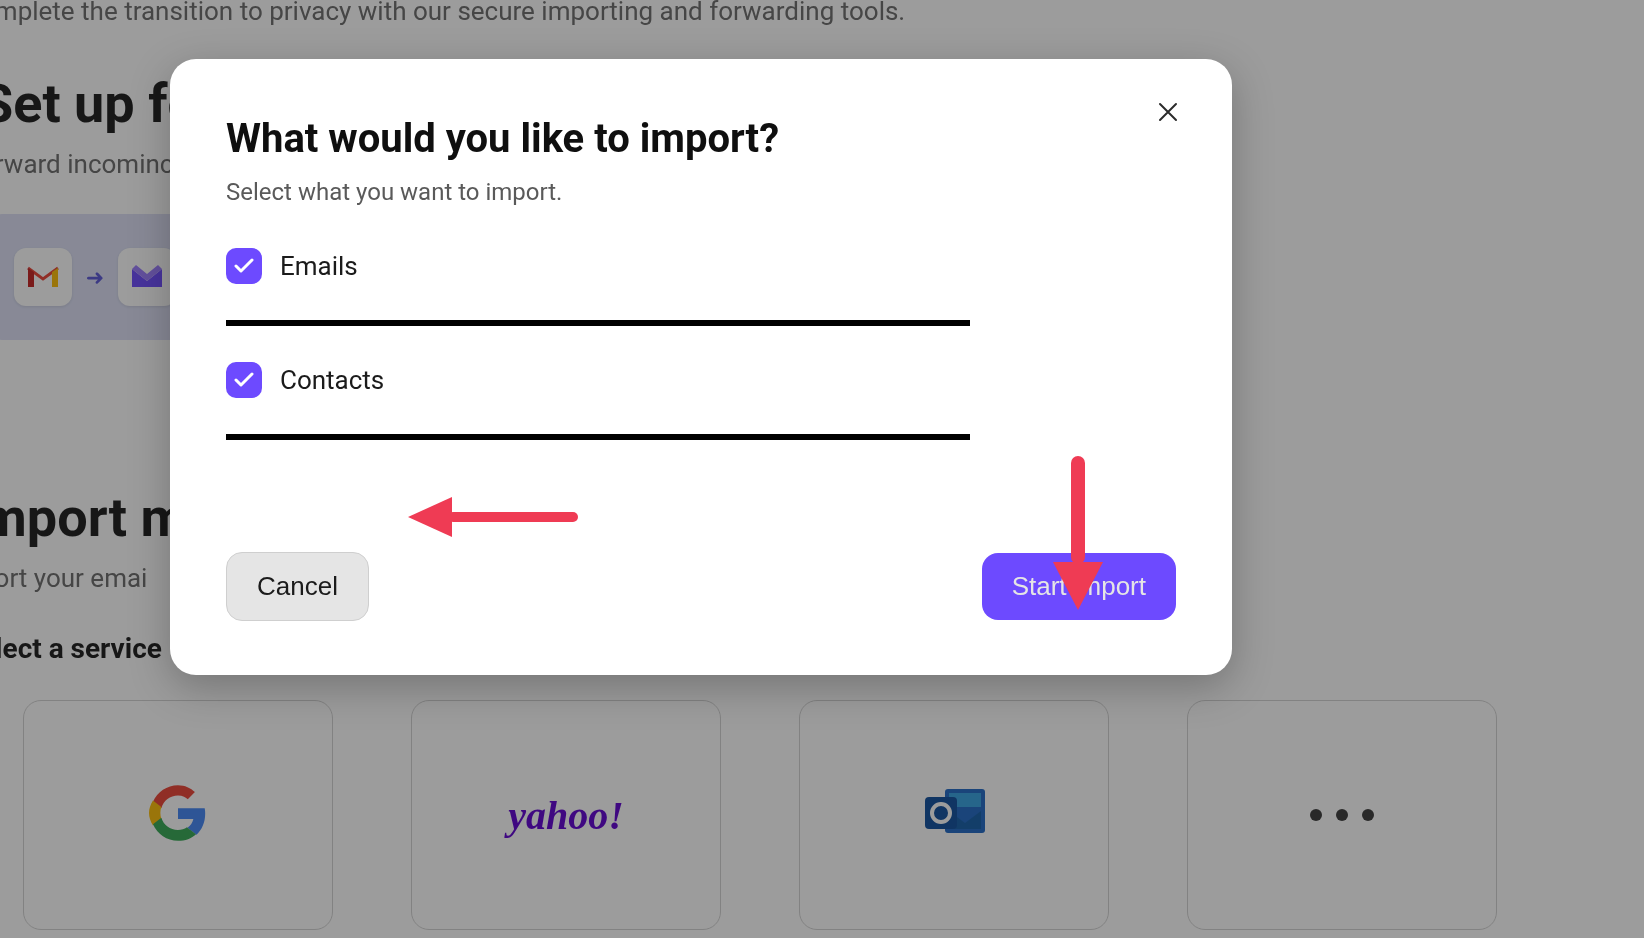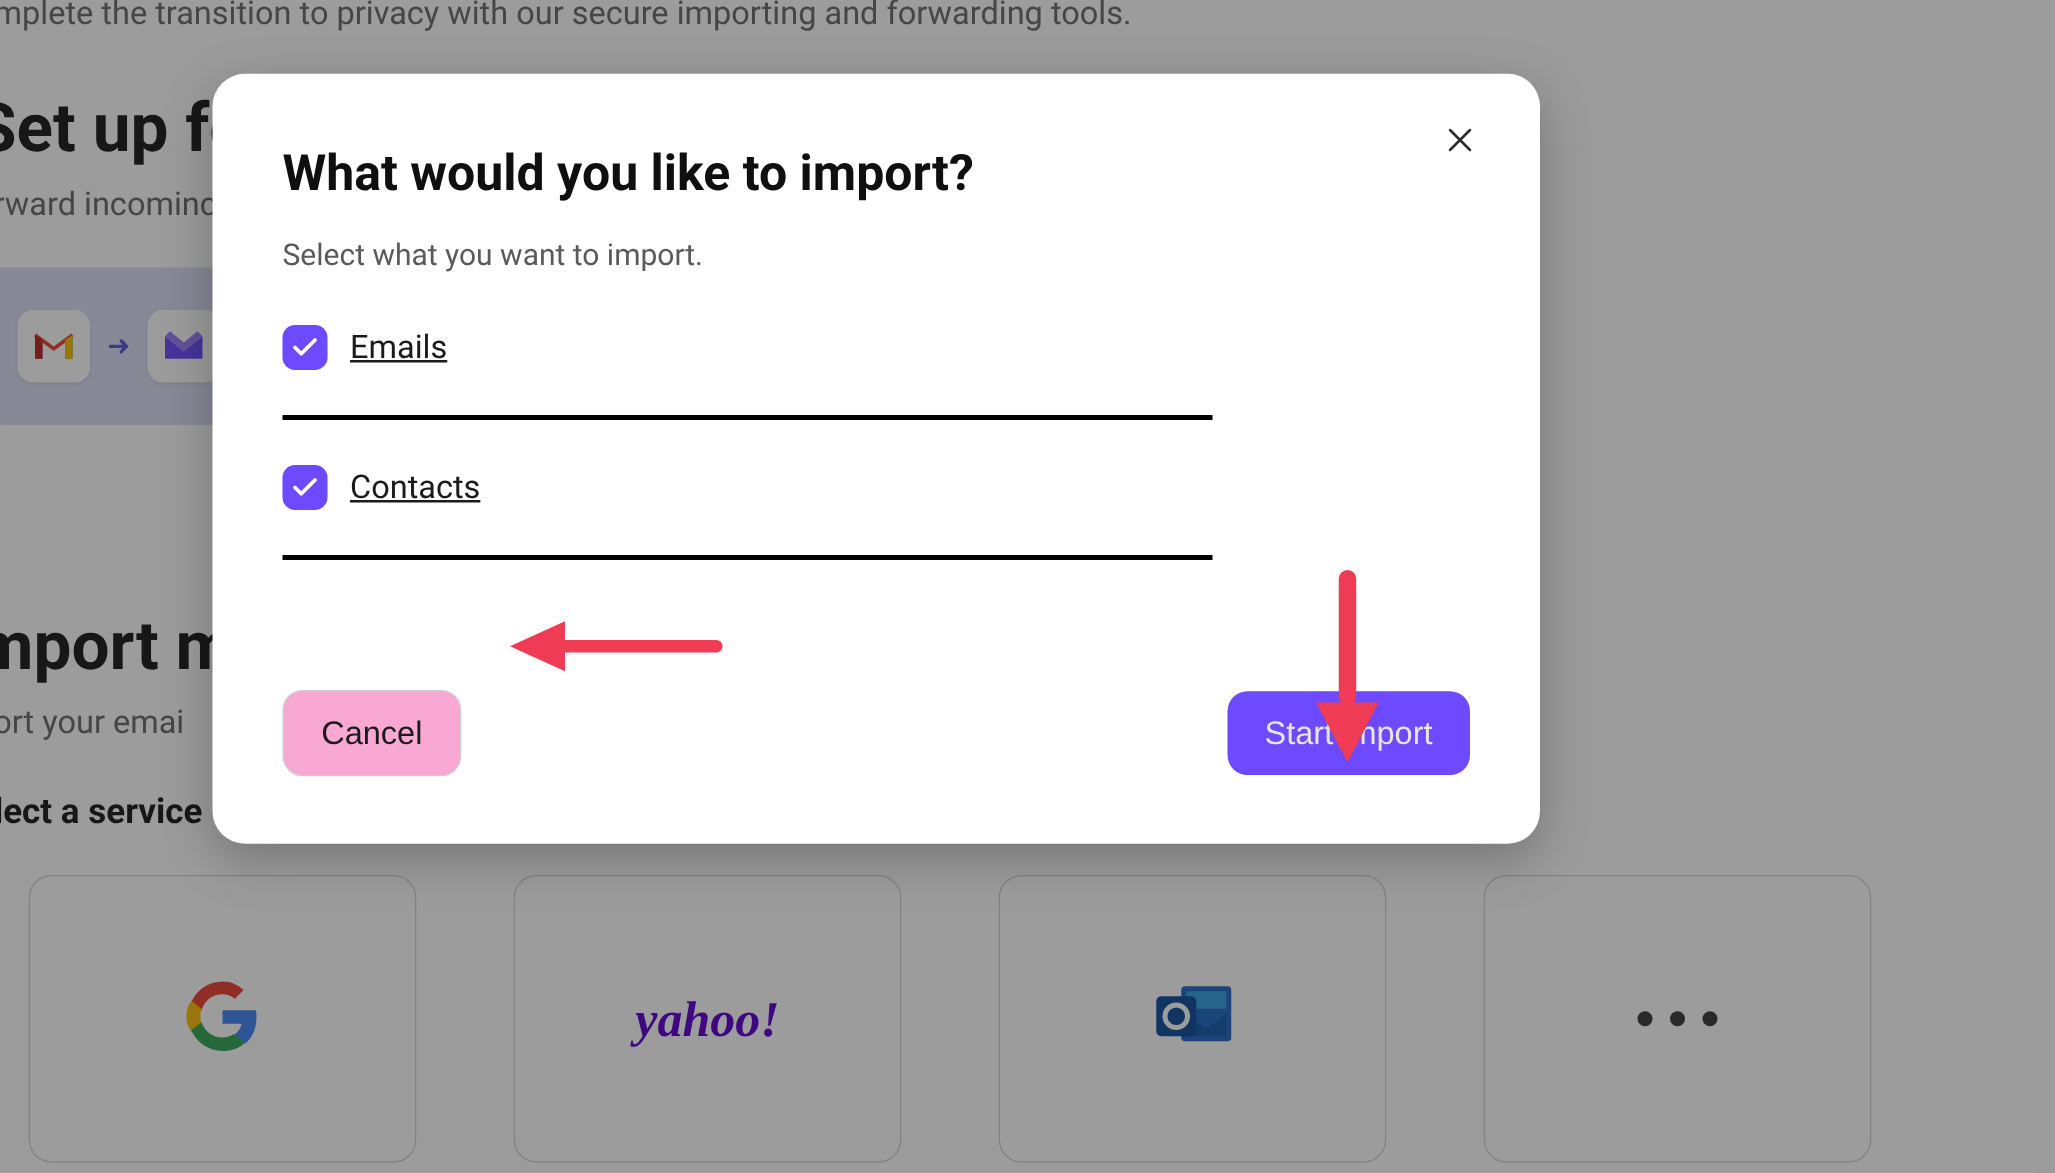--- a/index.html
+++ b/index.html
@@ -78,42 +78,41 @@
       box-shadow: 0 12px 40px rgba(0,0,0,.25);
       padding: 56px;
     }
     .modal-close {
       position: absolute; top: 34px; right: 44px;
       width: 40px; height: 40px;
       display: flex; align-items: center; justify-content: center;
       cursor: pointer; color:#2b2b2b; border:none; background:transparent;
     }
     .modal h1 { font-size: 40px; font-weight: 700; color:#0f0f0f; }
-    .modal .subtitle { margin-top: 28px; font-size: 24px; color:#5a5a5a; }
+    .modal .subtitle { margin-top: 16px; font-size: 24px; color:#5a5a5a; }
     .option-list { margin-top: 34px; width: 744px; }
     .option {
       display: flex; align-items: center; gap: 18px;
       padding: 36px 0;
-      border-bottom: 4px solid #000000;
+      border-bottom: 6px solid #000000;
       cursor: pointer;
-      text-decoration: underline;
     }
     .option:first-child { padding-top: 8px; }
     .chk {
       width: 36px; height: 36px; border-radius: 10px;
       background: #6d4aff; display:flex; align-items:center; justify-content:center;
     }
     .opt-label { font-size: 26px; color:#1b1b1b; }
 
     .modal-footer {
       position: absolute; left: 56px; right: 56px; bottom: 54px;
       display: flex; justify-content: space-between; align-items: center;
     }
     .btn { font-size: 26px; padding: 18px 30px; border-radius: 16px; cursor: pointer; border:none; }
-    .btn-secondary { background:#f9a8d4; border:1px solid #cfcfcf; color:#1b1b1b; }
+    .btn-secondary { background:#e5e5e5; border:1px solid #cfcfcf; color:#1b1b1b; }
     .btn-primary { background:#6d4aff; color:#e5e5e5; }
 
     
     .arrow-ann {
       position: absolute;
       pointer-events: none;
     }
     
     .arrow-shaft-h {
       position:absolute; height: 10px; background:#ef3b54; border-radius:5px;

